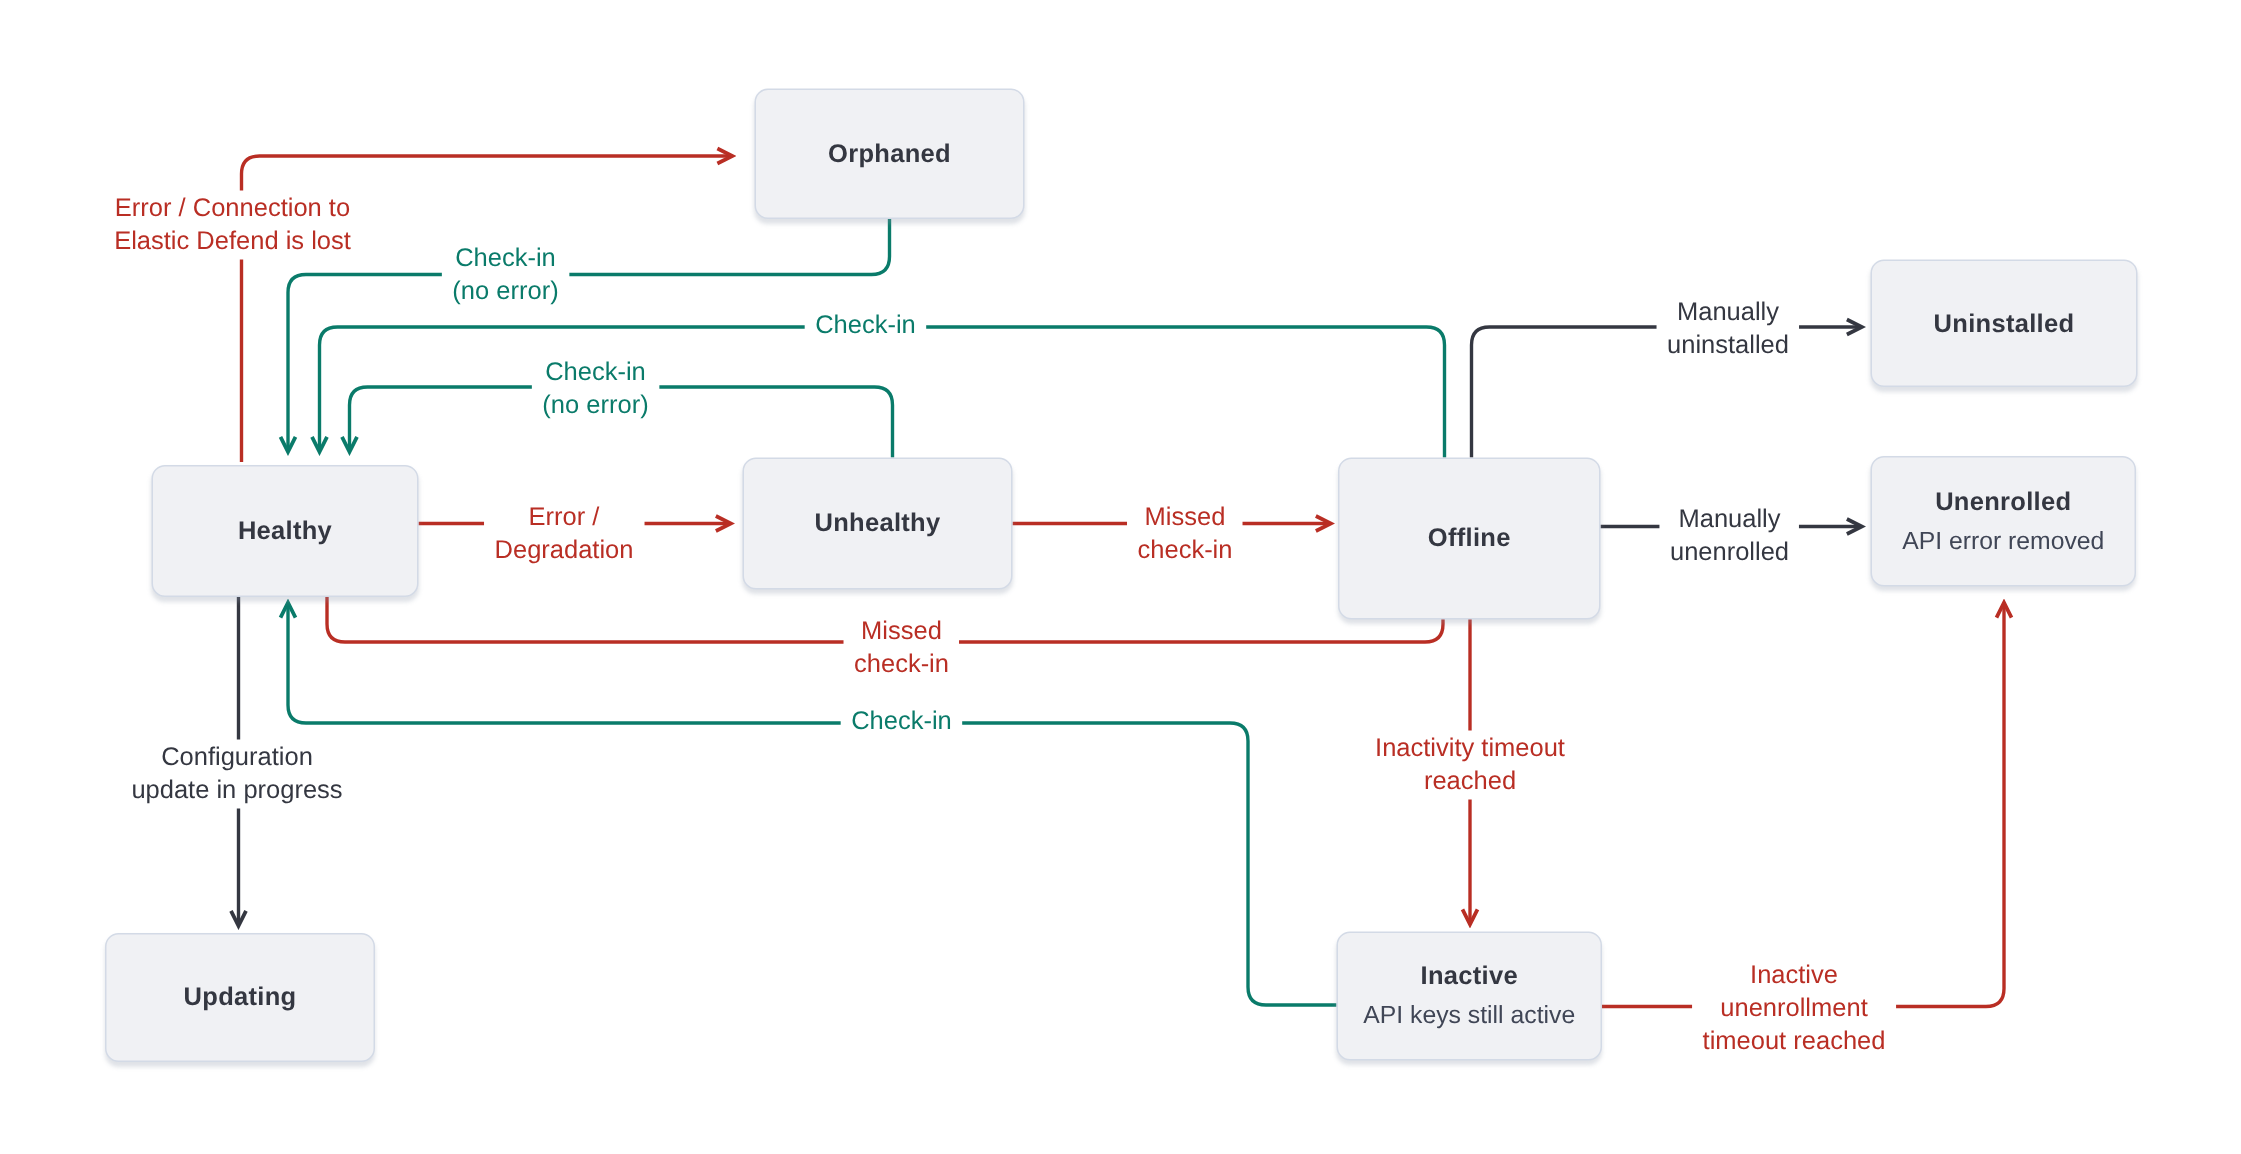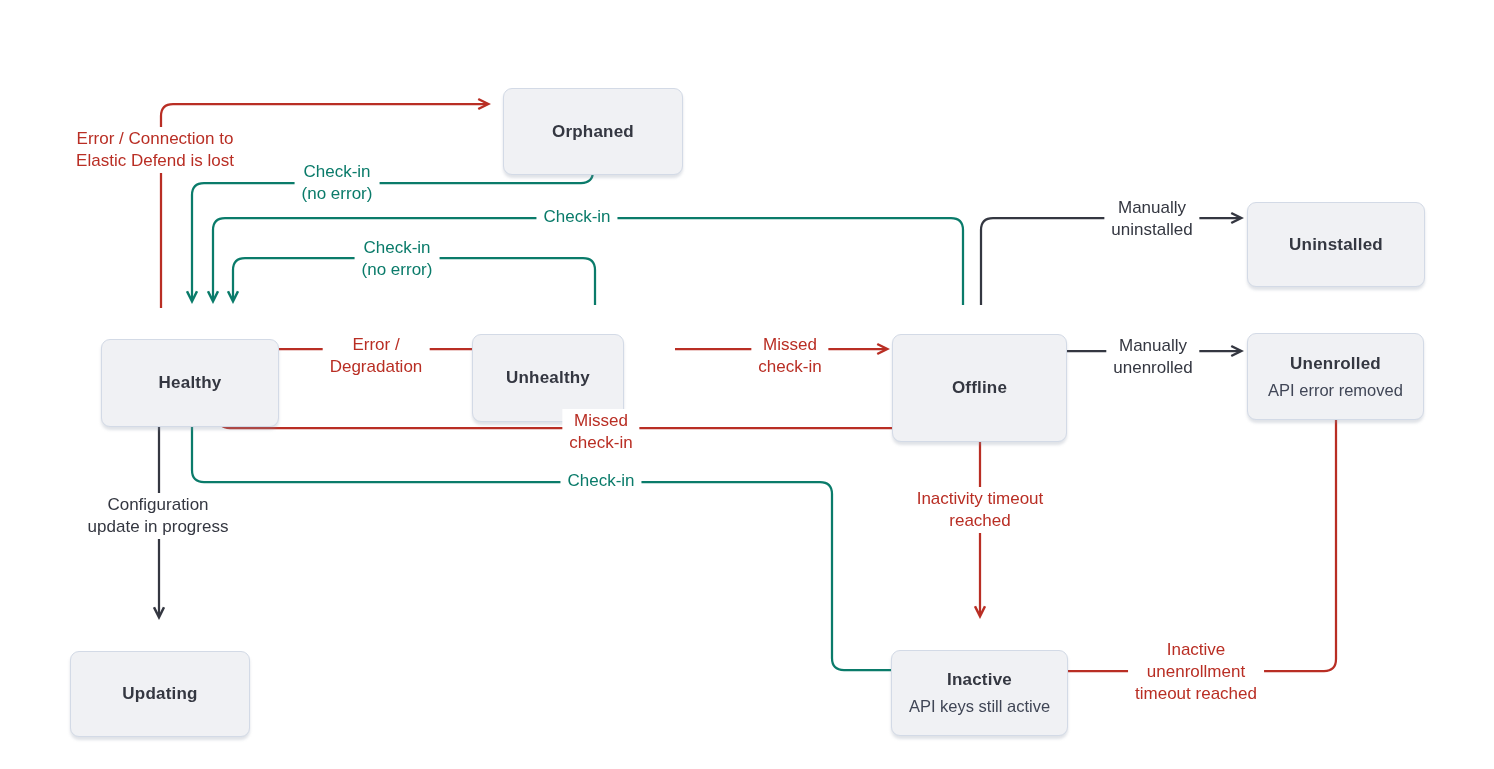--- a/index.html
+++ b/index.html
@@ -14,21 +14,20 @@
   .edges path.edge{fill:none;stroke-width:2.25px;stroke-linecap:butt;}
   .state-box{
     position:absolute;
     box-sizing:border-box;
     background:#f0f1f4;
     border:1.5px solid #d3dae6;
     border-radius:9px;
     box-shadow:0 3px 3px rgba(140,150,170,0.28);
     display:flex;flex-direction:column;align-items:center;justify-content:center;
     gap:7px;
-    margin-top:29px;
   }
   .state-title{
     color:#343741;font-size:17px;font-weight:700;line-height:20px;letter-spacing:.2px;
   }
   .state-sub{
     color:#404656;font-size:16.5px;font-weight:400;line-height:19px;
   }
   .lbl{
     position:absolute;
     transform:translate(-50%,-50%);
@@ -92,21 +91,21 @@
   </div>
 
   <div class="state-box" style="left:1247px;top:173px;width:178px;height:85px;">
     <span class="state-title">Uninstalled</span>
   </div>
 
   <div class="state-box" style="left:101px;top:310px;width:178px;height:88px;">
     <span class="state-title">Healthy</span>
   </div>
 
-  <div class="state-box" style="left:472px;top:305px;width:152px;height:88px;">
+  <div class="state-box" style="left:495px;top:305px;width:180px;height:88px;">
     <span class="state-title">Unhealthy</span>
   </div>
 
   <div class="state-box" style="left:892px;top:305px;width:175px;height:108px;">
     <span class="state-title">Offline</span>
   </div>
 
   <div class="state-box" style="left:1247px;top:304px;width:177px;height:87px;">
     <span class="state-title">Unenrolled</span>
     <span class="state-sub">API error removed</span>

